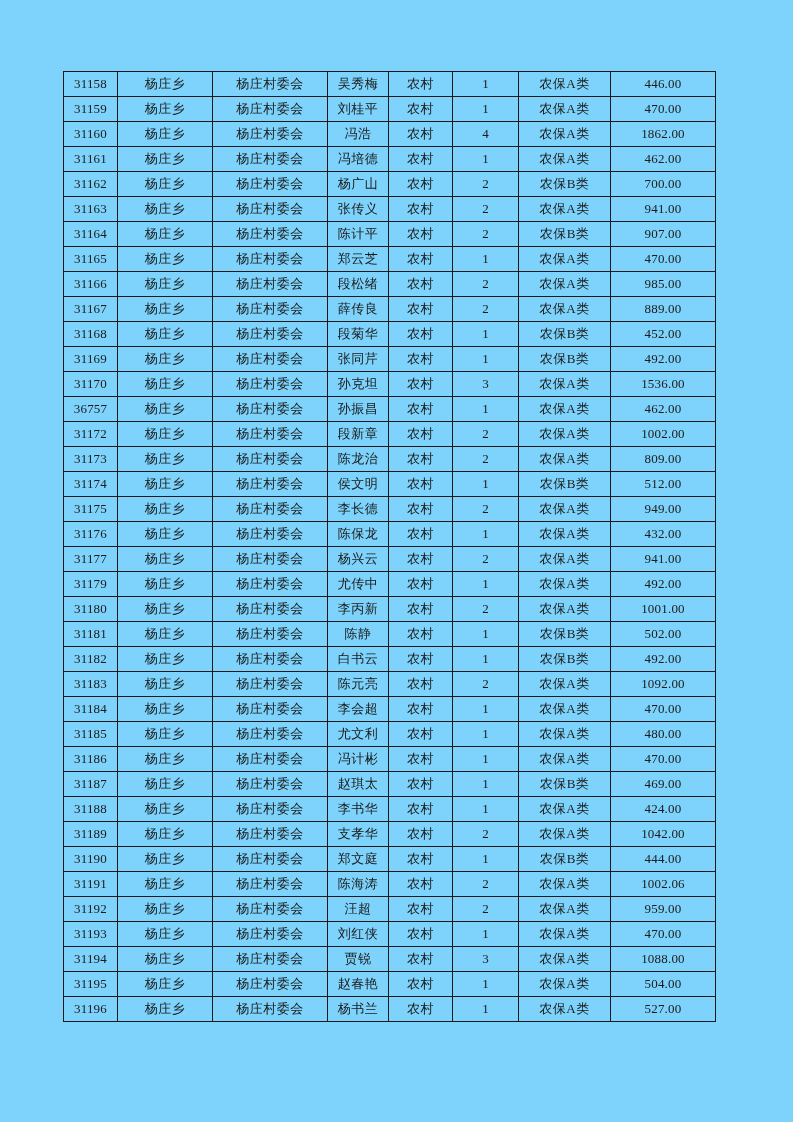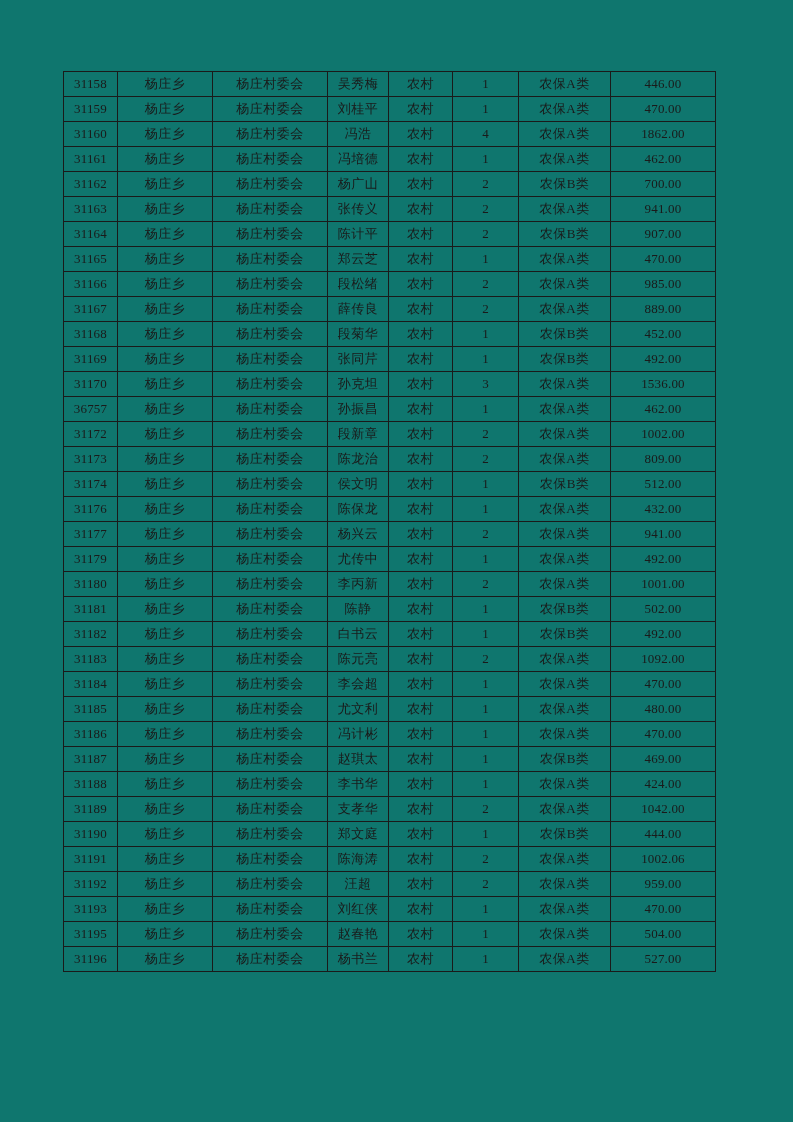--- a/index.html
+++ b/index.html
@@ -4,21 +4,21 @@
 <style>
   html, body { margin: 0; padding: 0; }
   body {
     width: 793px; height: 1122px;
     background: #ffffff;
     font-family: "Liberation Serif", "DejaVu Serif", serif;
   }
   .page {
     position: relative;
     width: 793px; height: 1122px;
-    background: #0f766e;
+    background: #7dd3fc;
     overflow: hidden;
   }
   table.grid {
     position: absolute;
     left: 63px; top: 71px;
     width: 652px;
     table-layout: fixed;
     border-collapse: collapse;
     border: 1px solid #1a1a1a;
   }
@@ -216,20 +216,30 @@
           <td class="num">31174</td>
           <td>杨庄乡</td>
           <td>杨庄村委会</td>
           <td>侯文明</td>
           <td>农村</td>
           <td class="num">1</td>
           <td>农保B类</td>
           <td class="num">512.00</td>
         </tr>
         <tr>
+          <td class="num">31175</td>
+          <td>杨庄乡</td>
+          <td>杨庄村委会</td>
+          <td>李长德</td>
+          <td>农村</td>
+          <td class="num">2</td>
+          <td>农保A类</td>
+          <td class="num">949.00</td>
+        </tr>
+        <tr>
           <td class="num">31176</td>
           <td>杨庄乡</td>
           <td>杨庄村委会</td>
           <td>陈保龙</td>
           <td>农村</td>
           <td class="num">1</td>
           <td>农保A类</td>
           <td class="num">432.00</td>
         </tr>
         <tr>
@@ -384,20 +394,30 @@
         </tr>
         <tr>
           <td class="num">31193</td>
           <td>杨庄乡</td>
           <td>杨庄村委会</td>
           <td>刘红侠</td>
           <td>农村</td>
           <td class="num">1</td>
           <td>农保A类</td>
           <td class="num">470.00</td>
+        </tr>
+        <tr>
+          <td class="num">31194</td>
+          <td>杨庄乡</td>
+          <td>杨庄村委会</td>
+          <td>贾锐</td>
+          <td>农村</td>
+          <td class="num">3</td>
+          <td>农保A类</td>
+          <td class="num">1088.00</td>
         </tr>
         <tr>
           <td class="num">31195</td>
           <td>杨庄乡</td>
           <td>杨庄村委会</td>
           <td>赵春艳</td>
           <td>农村</td>
           <td class="num">1</td>
           <td>农保A类</td>
           <td class="num">504.00</td>

